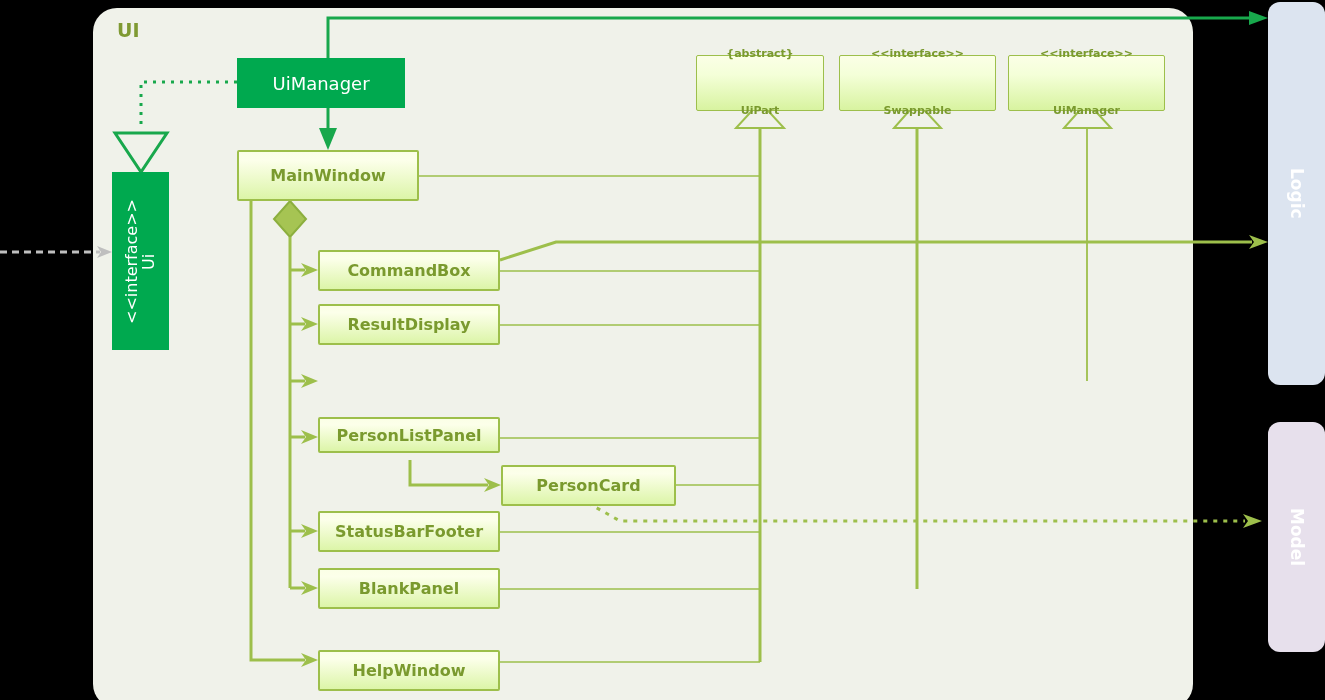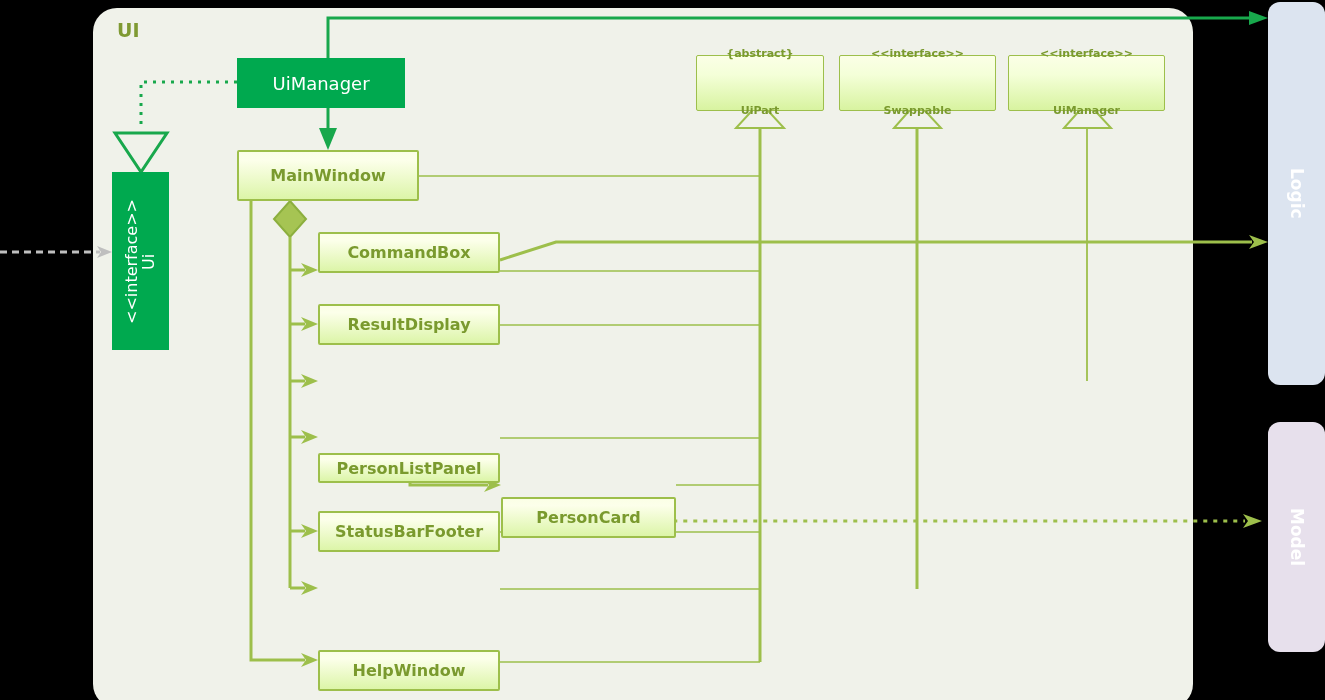--- a/index.html
+++ b/index.html
@@ -157,34 +157,37 @@
   <div class="nodebox iface" style="left:839px;top:55px;width:157px;height:56px;flex-direction:column;">
     <span>&lt;&lt;interface&gt;&gt;</span>
     <span>Swappable</span>
   </div>
 
   <div class="nodebox iface" style="left:1008px;top:55px;width:157px;height:56px;flex-direction:column;">
     <span>&lt;&lt;interface&gt;&gt;</span>
     <span>UiManager</span>
   </div>
 
-  <div class="nodebox cls" style="left:318px;top:232px;width:182px;height:41px;">
+  <div class="nodebox cls" style="left:318px;top:250px;width:182px;height:41px;">
     <span>CommandBox</span>
   </div>
   <div class="nodebox cls" style="left:318px;top:304px;width:182px;height:41px;">
     <span>ResultDisplay</span>
   </div>
-  <div class="nodebox cls" style="left:318px;top:417px;width:182px;height:30px;margin-top:36px;">
+  <div class="nodebox cls" style="left:318px;top:417px;width:182px;height:36px;">
     <span>PersonListPanel</span>
   </div>
   <div class="nodebox cls" style="left:318px;top:511px;width:182px;height:41px;">
     <span>StatusBarFooter</span>
   </div>
-
-  <div class="nodebox cls" style="left:501px;top:465px;width:175px;height:41px;margin-top:32px;">
+  <div class="nodebox cls" style="left:318px;top:568px;width:182px;height:41px;">
+    <span>BlankPanel</span>
+  </div>
+
+  <div class="nodebox cls" style="left:501px;top:465px;width:175px;height:41px;">
     <span>PersonCard</span>
   </div>
 
   <div class="nodebox cls" style="left:318px;top:640px;width:182px;height:41px;margin-top:10px;">
     <span>HelpWindow</span>
   </div>
 
   <div class="ext" style="left:1268px;top:2px;width:57px;height:383px;background:#DCE4F0;">
     <span class="vtxt">Logic</span>
   </div>

